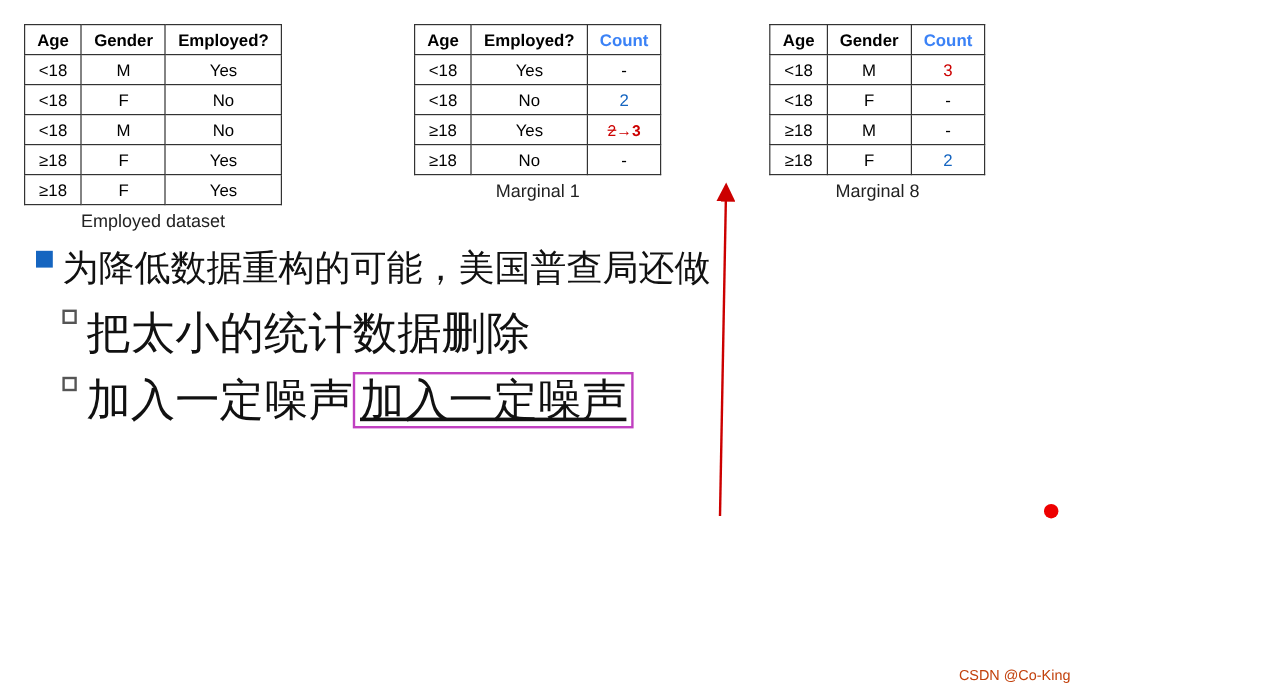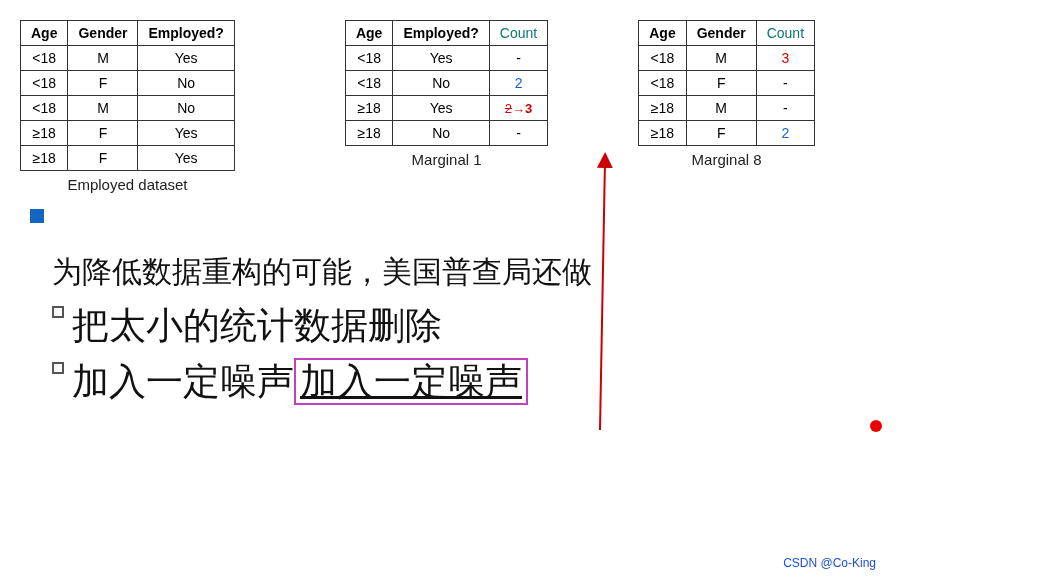--- a/index.html
+++ b/index.html
@@ -48,21 +48,21 @@
       align-items: center;
     }
 
     .table-label {
       font-size: 15px;
       color: #222;
       margin-top: 5px;
       text-align: center;
     }
 
-    .blue { color: #0f766e; font-weight: normal; text-align: right; }
+    .blue { color: #3b82f6; font-weight: bold; text-align: right; }
     .blue-val { color: #1565C0; }
     .red-val { color: #c00; }
 
     
     .arrow-overlay {
       position: absolute;
       top: 0;
       left: 0;
       width: 1056px;
       height: 582px;
@@ -88,21 +88,20 @@
       margin-right: 8px;
       margin-top: 6px;
       flex-shrink: 0;
     }
 
     .main-bullet-text {
       font-size: 30px;
       line-height: 1.4;
       color: #111;
       font-weight: normal;
-      margin-top: 48px;
     }
 
     .sub-bullets {
       margin-left: 22px;
       margin-top: 6px;
     }
 
     .sub-bullet {
       display: flex;
       align-items: flex-start;
@@ -136,23 +135,23 @@
       height: 12px;
       background: #e00;
       border-radius: 50%;
       top: 420px;
       left: 870px;
     }
 
     .watermark {
       position: absolute;
       bottom: 12px;
-      right: 16px;
+      right: 0;
       font-size: 12px;
-      color: #1d4ed8;
+      color: #c2410c;
     }
 
     
     .strikethrough {
       text-decoration: line-through;
       color: #c00;
       font-size: 13px;
     }
     .arrow-text {
       color: #c00;

